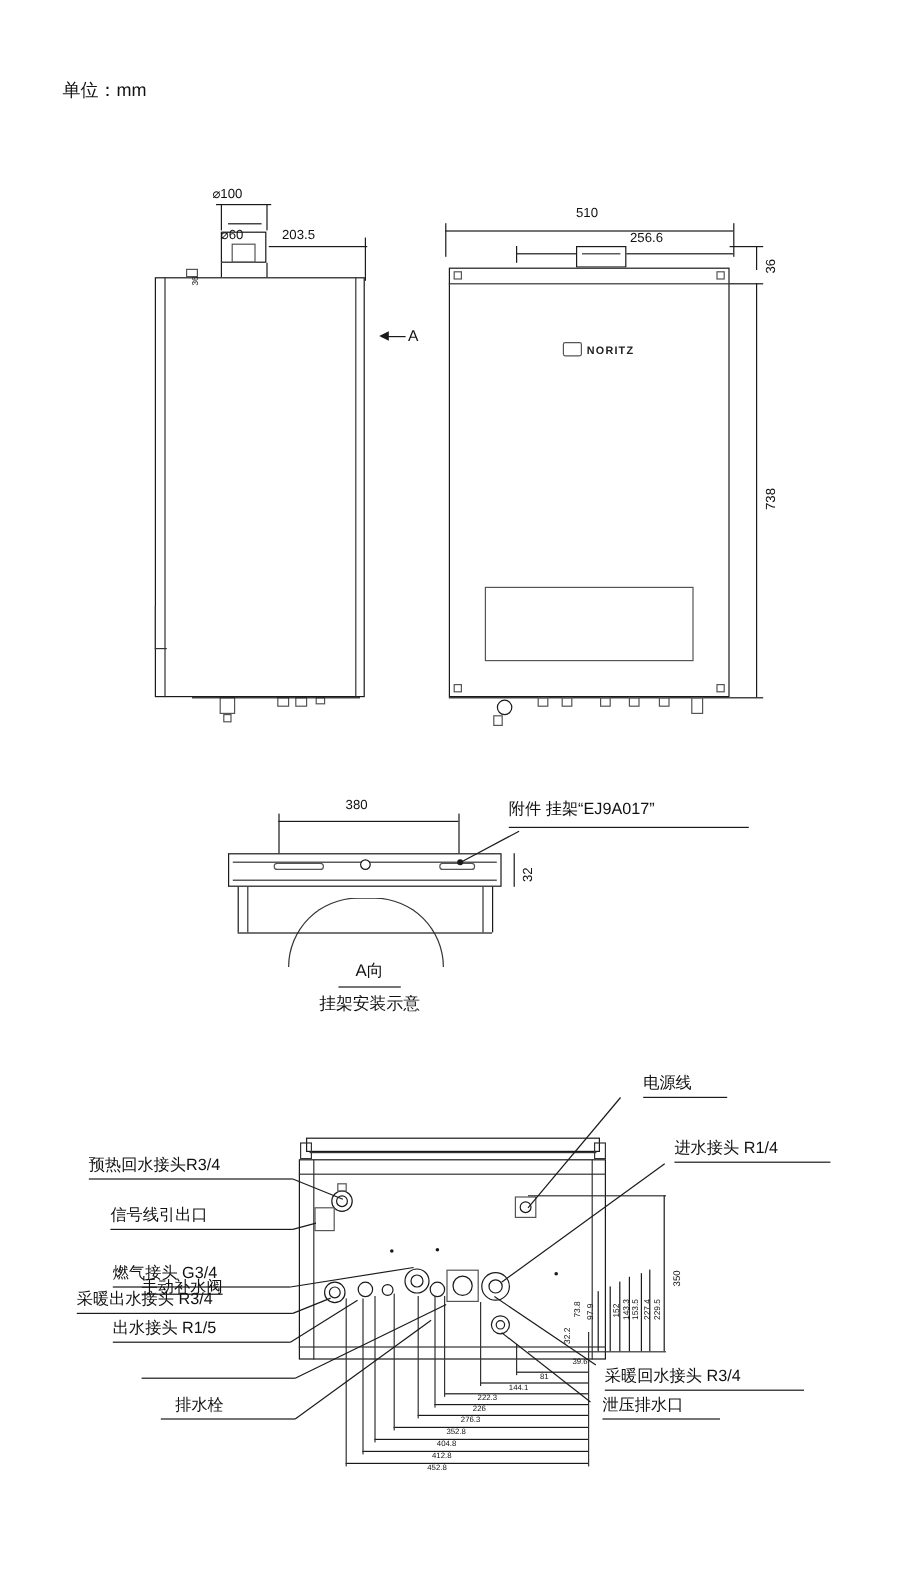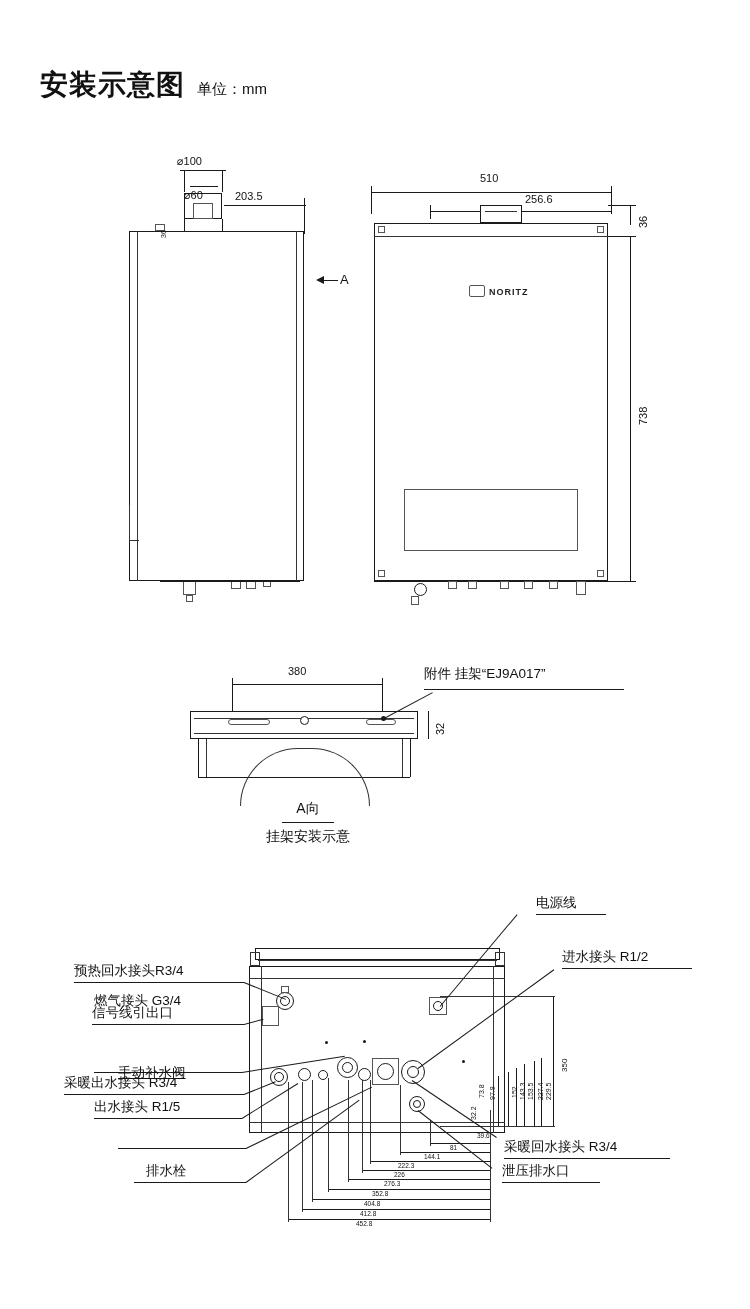--- a/index.html
+++ b/index.html
@@ -33,21 +33,20 @@
   .brand{position:absolute;font-size:9px;letter-spacing:1px;font-weight:bold;color:#222;}
 
   .caption{position:absolute;font-size:14px;color:#111;white-space:nowrap;text-align:center;}
 </style>
 </head>
 <body>
 
 <div class="page">
 
   <div class="header">
-    <span class="title">安装示意图</span>
     <span class="unit">单位：mm</span>
   </div>
 
   <div>
 
     <div class="box" style="left:184px;top:193px;width:38px;height:26px;"></div>
     <div class="box-thin" style="left:193px;top:203px;width:20px;height:16px;"></div>
     <div class="ln v" style="left:184px;top:219px;height:12px;"></div>
     <div class="ln v" style="left:222px;top:219px;height:12px;"></div>
 
@@ -270,21 +269,21 @@
     <div class="ln v thin" style="left:288px;top:1082px;height:140px;"></div>
 
     <div class="cn" style="left:74px;top:962px;">预热回水接头R3/4</div>
     <div class="ln h" style="left:74px;top:982px;width:170px;"></div>
     <div class="leader" style="left:244px;top:982px;width:45px;transform:rotate(22deg);"></div>
 
     <div class="cn" style="left:92px;top:1004px;">信号线引出口</div>
     <div class="ln h" style="left:92px;top:1024px;width:152px;"></div>
     <div class="leader" style="left:244px;top:1024px;width:20px;transform:rotate(-15deg);"></div>
 
-    <div class="cn" style="left:94px;top:992px;">燃气接头 G3/4</div>
+    <div class="cn" style="left:94px;top:1052px;">燃气接头 G3/4</div>
     <div class="ln h" style="left:94px;top:1072px;width:148px;"></div>
     <div class="leader" style="left:242px;top:1072px;width:104px;transform:rotate(-9deg);"></div>
 
     <div class="cn" style="left:64px;top:1074px;">采暖出水接头 R3/4</div>
     <div class="ln h" style="left:64px;top:1094px;width:180px;"></div>
     <div class="leader" style="left:244px;top:1094px;width:34px;transform:rotate(-22deg);"></div>
 
     <div class="cn" style="left:94px;top:1098px;">出水接头 R1/5</div>
     <div class="ln h" style="left:94px;top:1118px;width:148px;"></div>
     <div class="leader" style="left:242px;top:1118px;width:66px;transform:rotate(-32deg);"></div>
@@ -294,21 +293,21 @@
     <div class="leader" style="left:246px;top:1148px;width:140px;transform:rotate(-26deg);"></div>
 
     <div class="cn" style="left:134px;top:1162px;margin-left:12px;">排水栓</div>
     <div class="ln h" style="left:134px;top:1182px;width:112px;"></div>
     <div class="leader" style="left:246px;top:1182px;width:140px;transform:rotate(-36deg);"></div>
 
     <div class="cn" style="left:536px;top:894px;">电源线</div>
     <div class="ln h" style="left:536px;top:914px;width:70px;"></div>
     <div class="leader" style="left:440px;top:1006px;width:120px;transform:rotate(-50deg);"></div>
 
-    <div class="cn" style="left:562px;top:948px;">进水接头 R1/2</div>
+    <div class="cn" style="left:562px;top:948px;">进水接头 R1/4</div>
     <div class="ln h" style="left:562px;top:968px;width:130px;"></div>
     <div class="leader" style="left:418px;top:1068px;width:168px;transform:rotate(-36deg);"></div>
 
     <div class="cn" style="left:504px;top:1138px;">采暖回水接头 R3/4</div>
     <div class="ln h" style="left:504px;top:1158px;width:166px;"></div>
     <div class="leader" style="left:412px;top:1080px;width:102px;transform:rotate(34deg);"></div>
 
     <div class="cn" style="left:502px;top:1162px;">泄压排水口</div>
     <div class="ln h" style="left:502px;top:1182px;width:98px;"></div>
     <div class="leader" style="left:418px;top:1110px;width:94px;transform:rotate(38deg);"></div>

